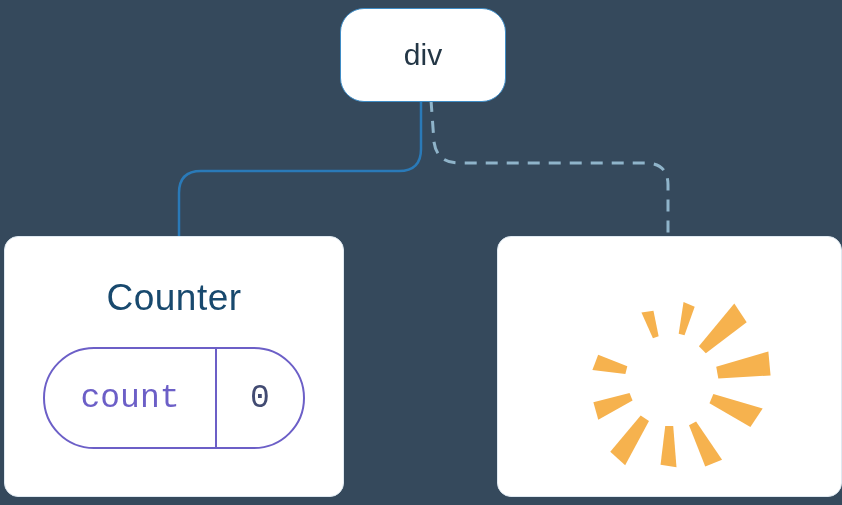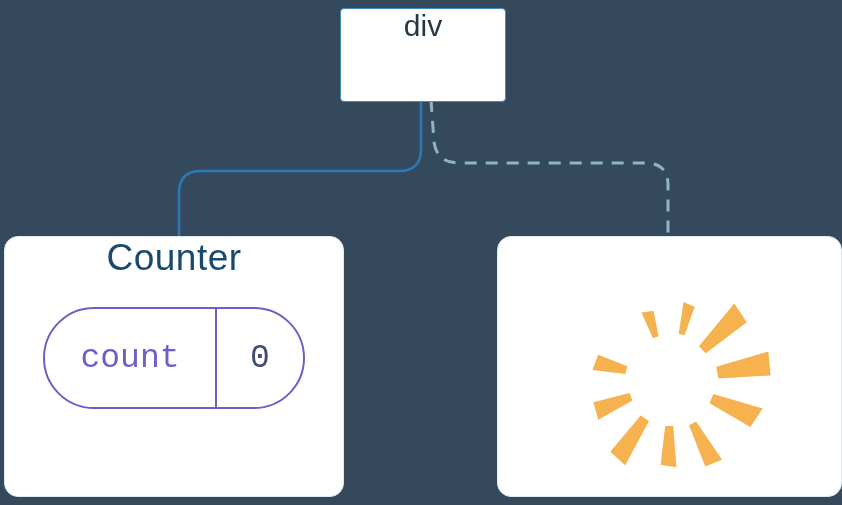--- a/index.html
+++ b/index.html
@@ -31,23 +31,23 @@
     stroke: #8fb4ca;
     stroke-width: 3;
     stroke-dasharray: 12 9;
   }
   .node-div {
     position: absolute;
     left: 340px; top: 8px;
     width: 164px; height: 92px;
     background: #ffffff;
     border: 1.5px solid #3f8cc5;
-    border-radius: 4px;
+    border-radius: 24px;
     display: flex;
-    align-items: flex-start;
+    align-items: center;
     justify-content: center;
     font-size: 30px;
     color: #243746;
   }
   .card {
     position: absolute;
     top: 236px;
     height: 261px;
     background: #ffffff;
     border: 1px solid #dfe9f1;
@@ -62,20 +62,21 @@
     align-items: center;
   }
   .card.removed {
     left: 497px;
     width: 345px;
     display: flex;
     align-items: center;
     justify-content: center;
   }
   .counter-title {
+    margin-top: 40px;
     font-size: 37px;
     font-weight: 500;
     letter-spacing: 0.5px;
     color: #18496e;
   }
   .state-pill {
     margin-top: 28px;
     width: 262px;
     height: 102px;
     border: 2px solid #6c5fc7;

